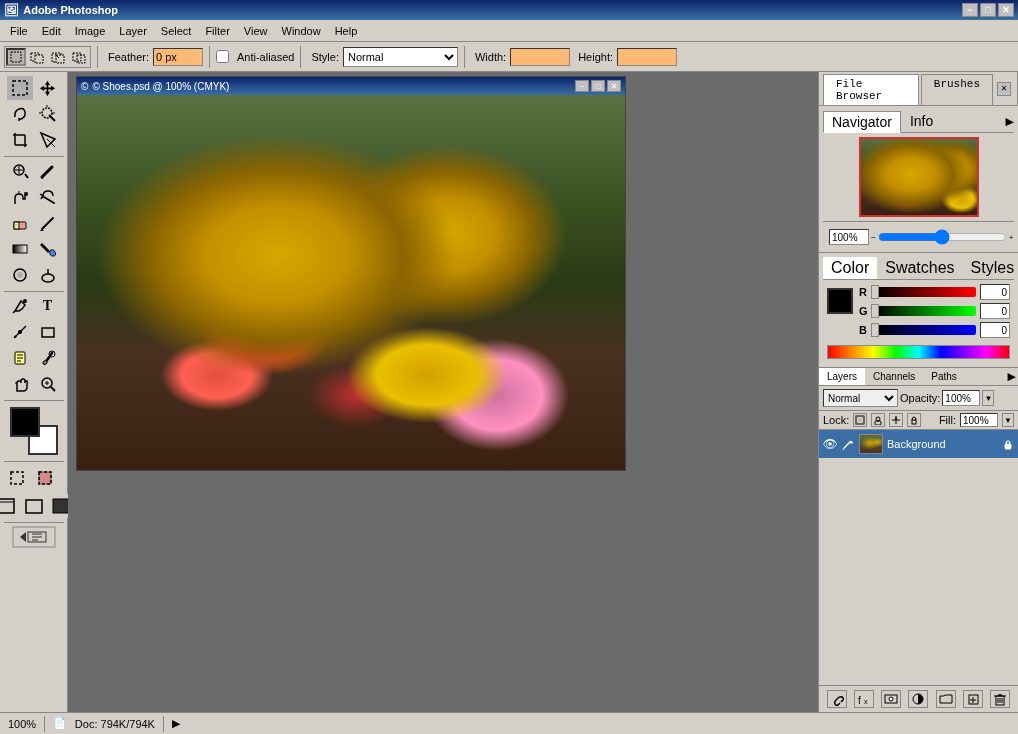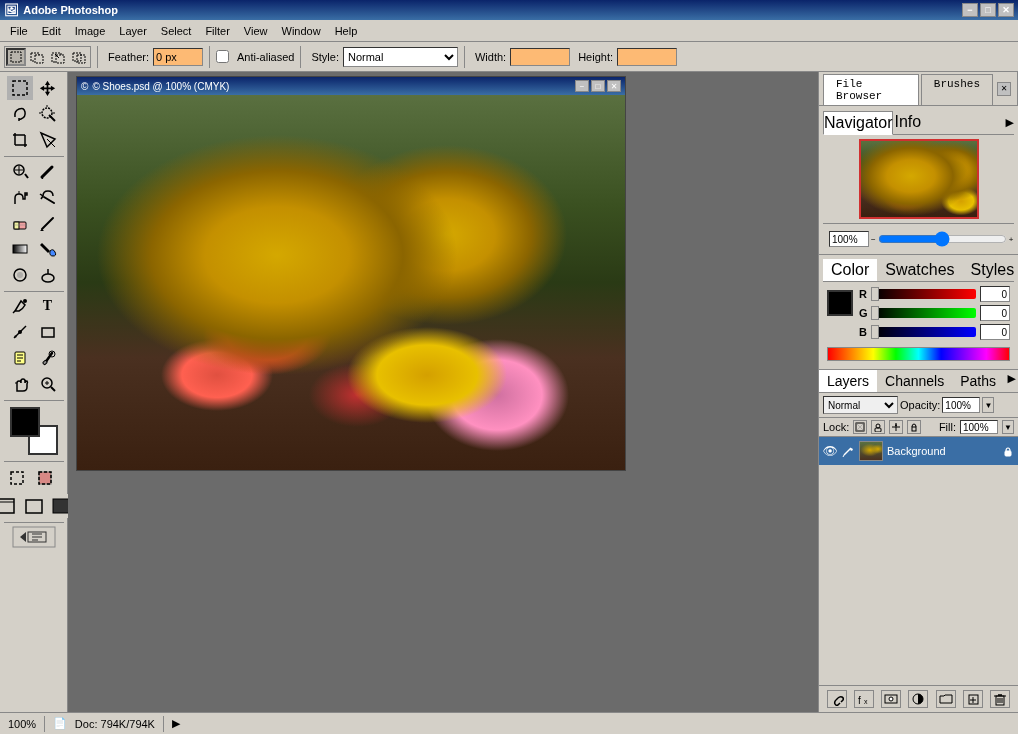--- a/index.html
+++ b/index.html
@@ -121,21 +121,21 @@
     #right-panels {
       width: 200px; background: #d4d0c8; border-left: 1px solid #888;
       display: flex; flex-direction: column;
     }
 
     
     #navigator-panel {
       padding: 4px; border-bottom: 1px solid #888;
     }
     .nav-tab {
-      padding: 2px 0; font-size: 16px; cursor: pointer; border: 1px solid transparent;
+      padding: 2px 8px; font-size: 14px; cursor: pointer; border: 1px solid transparent;
     }
     .nav-tab.active { background: white; border-top: 1px solid #888; border-left: 1px solid #888; border-right: 1px solid #888; border-bottom: 1px solid white; margin-bottom: -1px; }
     #nav-preview {
       width: 120px; height: 80px; margin: 0 auto;
       border: 2px solid #d03030; overflow: hidden; position: relative;
     }
     #nav-preview-img {
       width: 100%; height: 100%;
       background:
         radial-gradient(ellipse 60px 40px at 50px 35px, #d4a800 0%, #c49000 40%, #8b6500 70%, transparent 100%),
@@ -182,21 +182,21 @@
       background: linear-gradient(to right, #ff0000, #ff8000, #ffff00, #00ff00, #00ffff, #0000ff, #8000ff, #ff00ff, #ff0000);
       border: 1px solid #888;
     }
 
     
     #layers-panel { flex: 1; display: flex; flex-direction: column; }
     #layers-tabs {
       display: flex; background: #d4d0c8; border-bottom: 1px solid #888;
     }
     .layers-tab {
-      padding: 3px 8px; font-size: 14px; cursor: pointer;
+      padding: 3px 8px; font-size: 10px; cursor: pointer;
     }
     .layers-tab.active { background: white; }
     #layers-controls {
       display: flex; align-items: center; gap: 2px; padding: 3px 4px; border-bottom: 1px solid #888;
     }
     #layers-mode-select {
       width: 75px; height: 18px; font-size: 10px; border: 1px inset #888;
     }
     #layers-opacity-input {
       width: 38px; height: 16px; border: 1px inset #888; font-size: 10px; padding: 0 2px;

